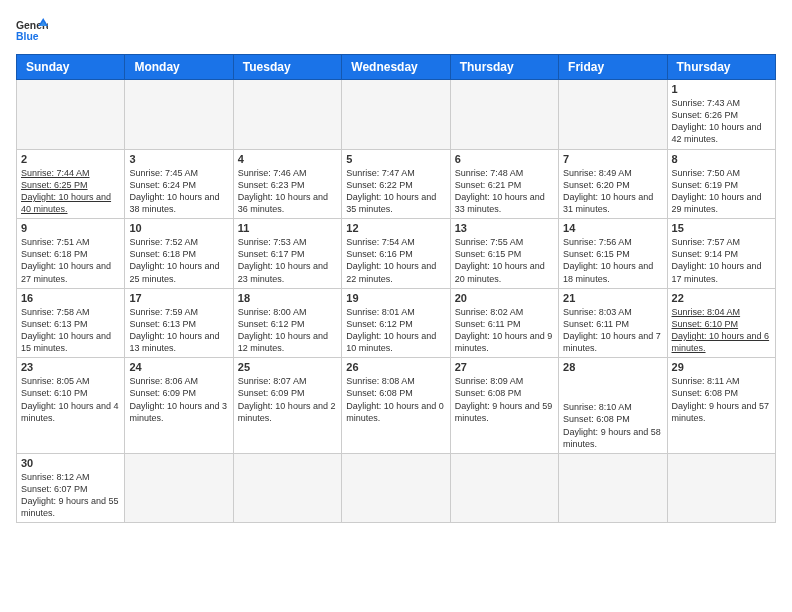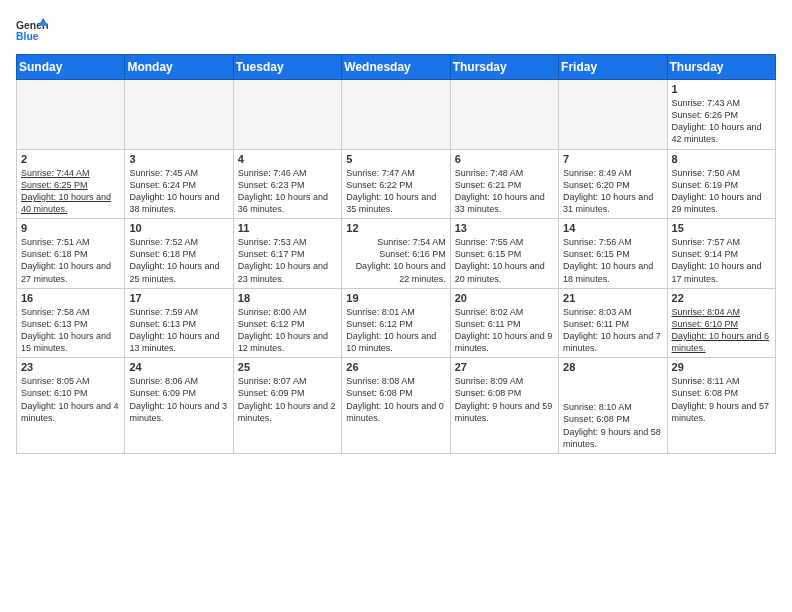--- a/index.html
+++ b/index.html
@@ -46,21 +46,21 @@
     }
     .calendar {
       width: 100%;
       border-collapse: collapse;
       border: 1px solid #ccc;
     }
     .calendar th {
       background: #1a73e8;
       color: #fff;
       text-align: left;
-      padding: 5px 2px;
+      padding: 5px 9px;
       font-size: 12px;
       font-weight: bold;
       border: 1px solid #1558b0;
     }
     .calendar td {
       border: 1px solid #ccc;
       vertical-align: top;
       padding: 3px 4px;
       width: calc(100%/7);
       font-size: 9.5px;
@@ -186,21 +186,21 @@
 Daylight: 10 hours and 25 minutes.</div>
           </td>
           <td>
             <span class="day-num">11</span>
             <div class="cell-text" style="white-space: pre-line;">Sunrise: 7:53 AM
 Sunset: 6:17 PM
 Daylight: 10 hours and 23 minutes.</div>
           </td>
           <td>
             <span class="day-num">12</span>
-            <div class="cell-text" style="white-space: pre-line; text-align: right;">Sunrise: 7:54 AM
+            <div class="cell-text" style="white-space: pre-line;">Sunrise: 7:54 AM
 Sunset: 6:16 PM
 Daylight: 10 hours and 22 minutes.</div>
           </td>
           <td>
             <span class="day-num">13</span>
             <div class="cell-text" style="white-space: pre-line;">Sunrise: 7:55 AM
 Sunset: 6:15 PM
 Daylight: 10 hours and 20 minutes.</div>
           </td>
           <td>
@@ -296,16 +296,30 @@
             <div class="cell-text" style="white-space: pre-line; margin-top: 28px;">Sunrise: 8:10 AM
 Sunset: 6:08 PM
 Daylight: 9 hours and 58 minutes.</div>
           </td>
           <td>
             <span class="day-num">29</span>
             <div class="cell-text" style="white-space: pre-line;">Sunrise: 8:11 AM
 Sunset: 6:08 PM
 Daylight: 9 hours and 57 minutes.</div>
           </td>
+        </tr>
+        <tr>
+          <td>
+            <span class="day-num">30</span>
+            <div class="cell-text" style="white-space: pre-line;">Sunrise: 8:12 AM
+Sunset: 6:07 PM
+Daylight: 9 hours and 55 minutes.</div>
+          </td>
+          <td class="empty"></td>
+          <td class="empty"></td>
+          <td class="empty"></td>
+          <td class="empty"></td>
+          <td class="empty"></td>
+          <td class="empty"></td>
         </tr>
       </tbody>
   </table>
 </div>
 
 </body></html>

